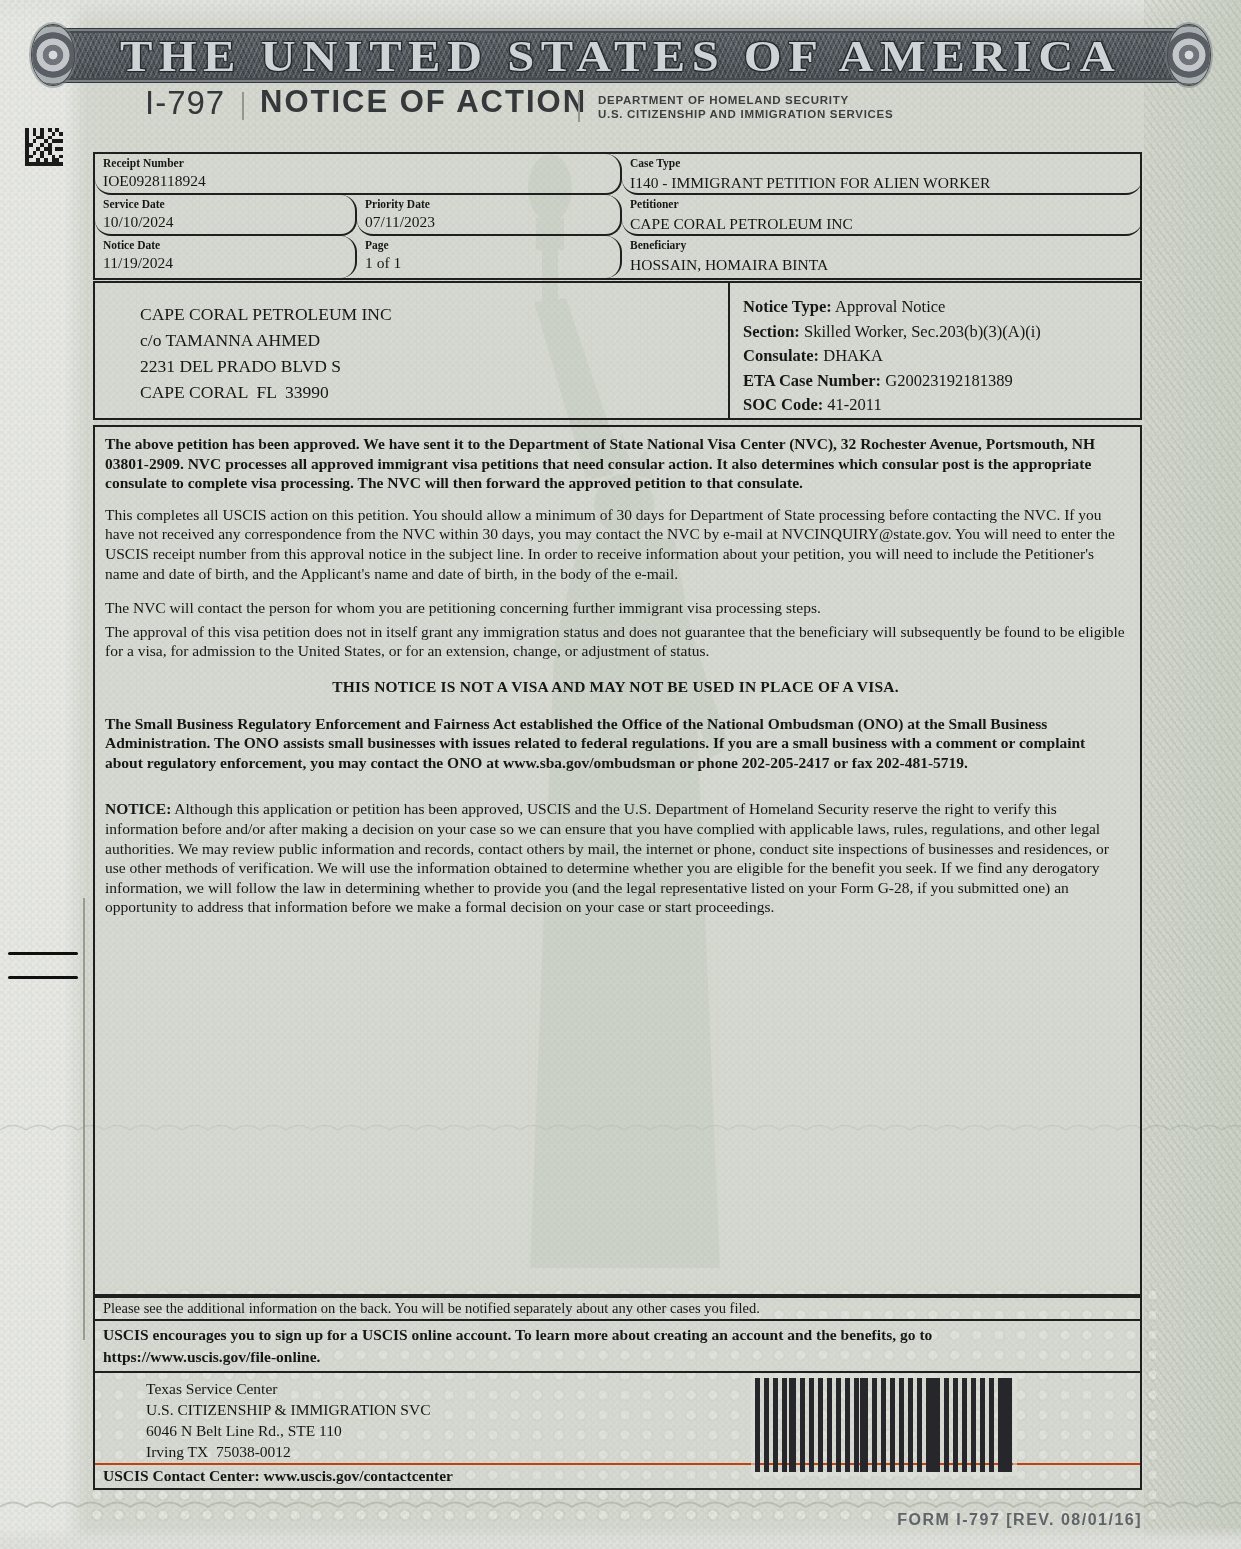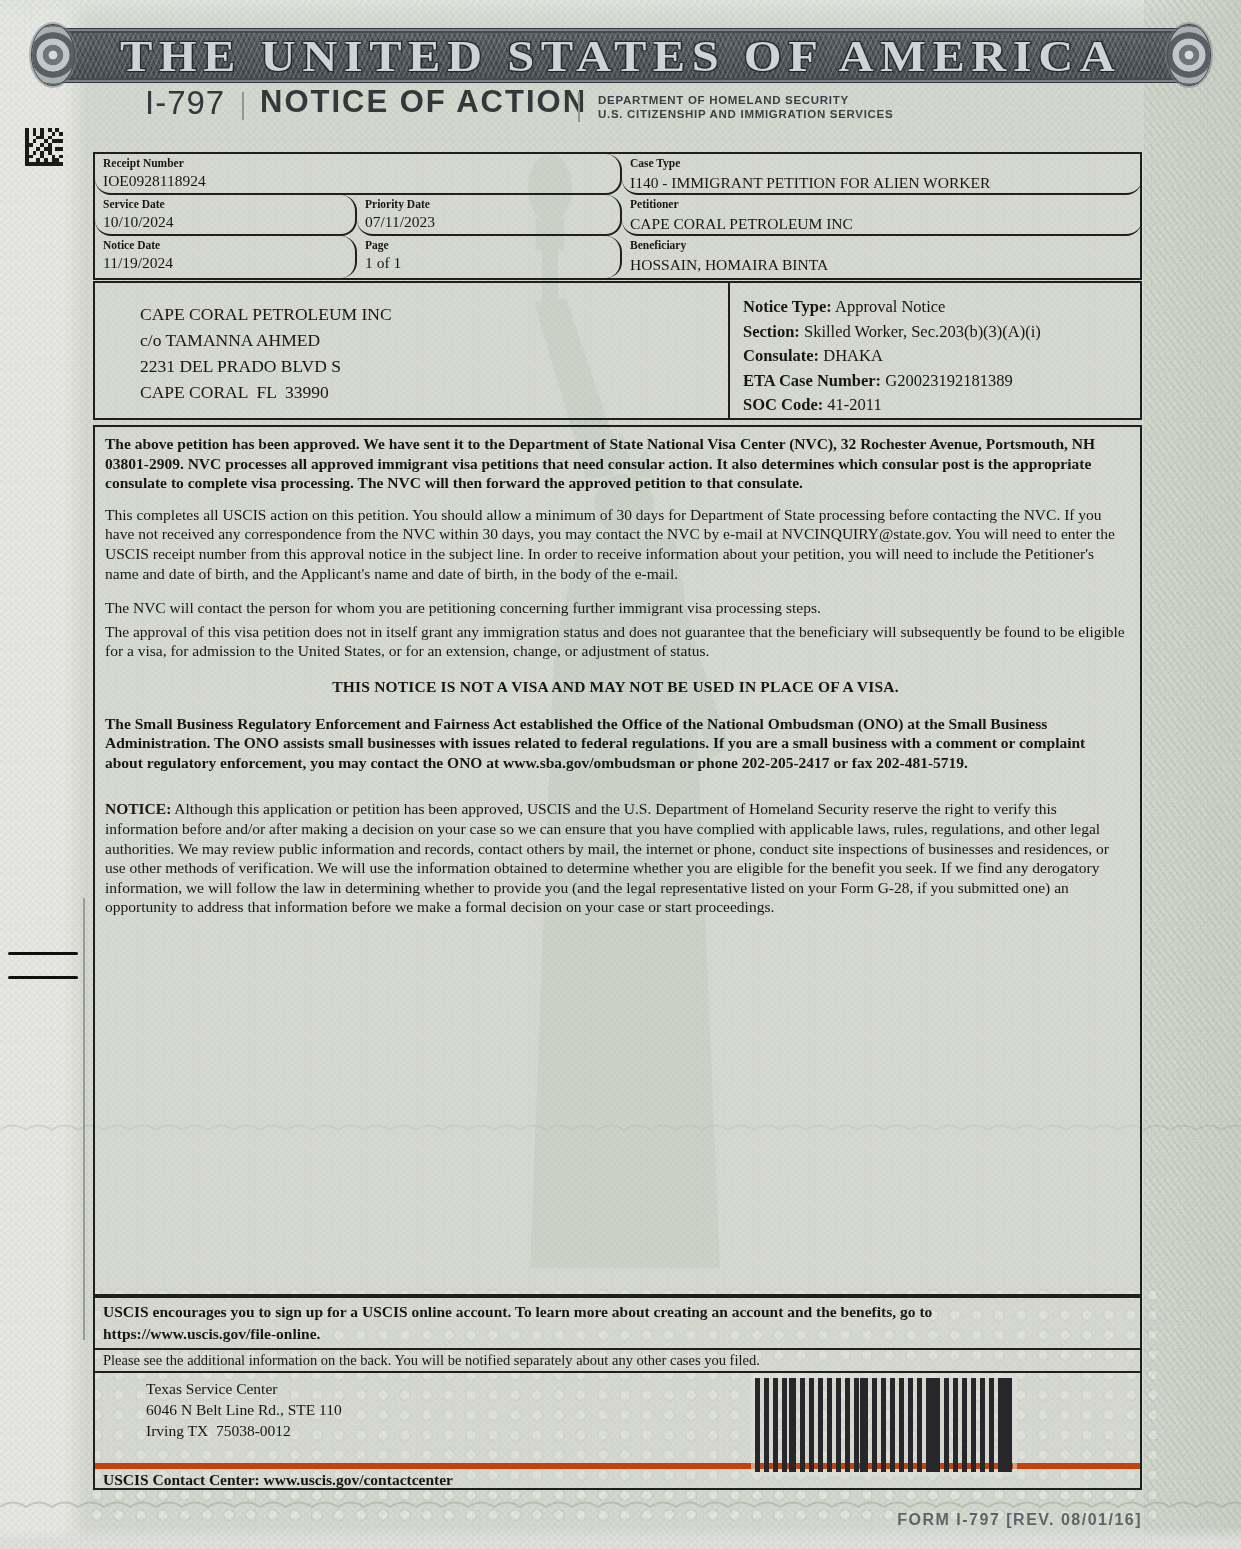--- a/index.html
+++ b/index.html
@@ -80,21 +80,21 @@
   .p4{margin-top:4px !important;}
   .warn{margin-top:16px !important;text-align:center !important;font-weight:bold;letter-spacing:.2px;}
   .p5{margin-top:17px !important;font-weight:bold;}
   .pnotice{margin-top:27px !important;}
 
   .footerbox{left:93px;top:1296px;width:1049px;height:194px;padding:0;}
   .frow{box-sizing:border-box;font-size:14.5px;}
   .frow1{height:23px;padding:2px 8px 0 8px;border-bottom:2px solid #1f1f1f;}
   .frow2{height:52px;padding:3px 70px 0 8px;border-bottom:2px solid #1f1f1f;font-weight:bold;font-size:15.5px;line-height:22px;}
   .frow3{height:90px;padding:5px 8px 0 15px;font-size:15.5px;line-height:21px;margin-left:36px;}
-  .frow4{height:19px;padding:2px 8px 0 8px;border-top:6px solid #c2410c;font-weight:bold;font-size:15.5px;}
+  .frow4{height:19px;padding:2px 8px 0 8px;border-top:2px solid #c2410c;font-weight:bold;font-size:15.5px;}
   .barcode1d{position:absolute;left:660px;top:80px;width:258px;height:94px;z-index:5;
     background:
       repeating-linear-gradient(90deg,#26262b 0 5px, rgba(0,0,0,0) 5px 9px),
       repeating-linear-gradient(90deg, rgba(0,0,0,0) 0 34px, #26262b 34px 40px, rgba(0,0,0,0) 40px 71px);
     box-shadow:0 0 0 4px rgba(222,224,218,.6);}
 
   .form-footer{position:absolute;left:820px;top:1511px;width:322px;text-align:right;z-index:3;
     font-family:"Liberation Sans",sans-serif;font-weight:bold;font-size:16px;letter-spacing:1.5px;color:#5f6468;}
 
   .fold{position:absolute;left:8px;width:70px;height:3px;background:#0f0f0f;border-radius:2px;z-index:3;}
@@ -246,24 +246,25 @@
   <p class="p1"><span>The above petition has been approved. We have sent it to the </span><strong>Department of State National Visa Center (NVC), 32 Rochester Avenue, Portsmouth, NH 03801-2909.</strong><span> NVC processes all approved immigrant visa petitions that need consular action. It also determines which consular post is the appropriate consulate to complete visa processing. The NVC will then forward the approved petition to that consulate.</span></p>
   <p class="p2">This completes all USCIS action on this petition. You should allow a minimum of 30 days for Department of State processing before contacting the NVC. If you have not received any correspondence from the NVC within 30 days, you may contact the NVC by e-mail at NVCINQUIRY@state.gov. You will need to enter the USCIS receipt number from this approval notice in the subject line. In order to receive information about your petition, you will need to include the Petitioner's name and date of birth, and the Applicant's name and date of birth, in the body of the e-mail.</p>
   <p class="p3">The NVC will contact the person for whom you are petitioning concerning further immigrant visa processing steps.</p>
   <p class="p4">The approval of this visa petition does not in itself grant any immigration status and does not guarantee that the beneficiary will subsequently be found to be eligible for a visa, for admission to the United States, or for an extension, change, or adjustment of status.</p>
   <p class="warn">THIS NOTICE IS NOT A VISA AND MAY NOT BE USED IN PLACE OF A VISA.</p>
   <p class="p5">The Small Business Regulatory Enforcement and Fairness Act established the Office of the National Ombudsman (ONO) at the Small Business Administration. The ONO assists small businesses with issues related to federal regulations. If you are a small business with a comment or complaint about regulatory enforcement, you may contact the ONO at www.sba.gov/ombudsman or phone 202-205-2417 or fax 202-481-5719.</p>
   <p class="pnotice"><strong>NOTICE:</strong><span> Although this application or petition has been approved, USCIS and the U.S. Department of Homeland Security reserve the right to verify this information before and/or after making a decision on your case so we can ensure that you have complied with applicable laws, rules, regulations, and other legal authorities. We may review public information and records, contact others by mail, the internet or phone, conduct site inspections of businesses and residences, or use other methods of verification. We will use the information obtained to determine whether you are eligible for the benefit you seek. If we find any derogatory information, we will follow the law in determining whether to provide you (and the legal representative listed on your Form G-28, if you submitted one) an opportunity to address that information before we make a formal decision on your case or start proceedings.</span></p>
 </div>
 
 <div class="box footerbox">
+  <div class="frow frow1">Please see the additional information on the back. You will be notified separately about any other cases you filed.</div>
   <div class="frow frow2">USCIS encourages you to sign up for a USCIS online account. To learn more about creating an account and the benefits, go to https://www.uscis.gov/file-online.</div>
-  <div class="frow frow1">Please see the additional information on the back. You will be notified separately about any other cases you filed.</div>
   <div class="frow frow3">
     <div>Texas Service Center</div>
+    <div>U.S. CITIZENSHIP &amp; IMMIGRATION SVC</div>
     <div>6046 N Belt Line Rd., STE 110</div>
     <div class="pre">Irving TX  75038-0012</div>
   </div>
   <div class="frow frow4">USCIS Contact Center: www.uscis.gov/contactcenter</div>
   <div class="barcode1d"></div>
 </div>
 
 <div class="fold fold1"></div>
 <div class="fold fold2"></div>
 

